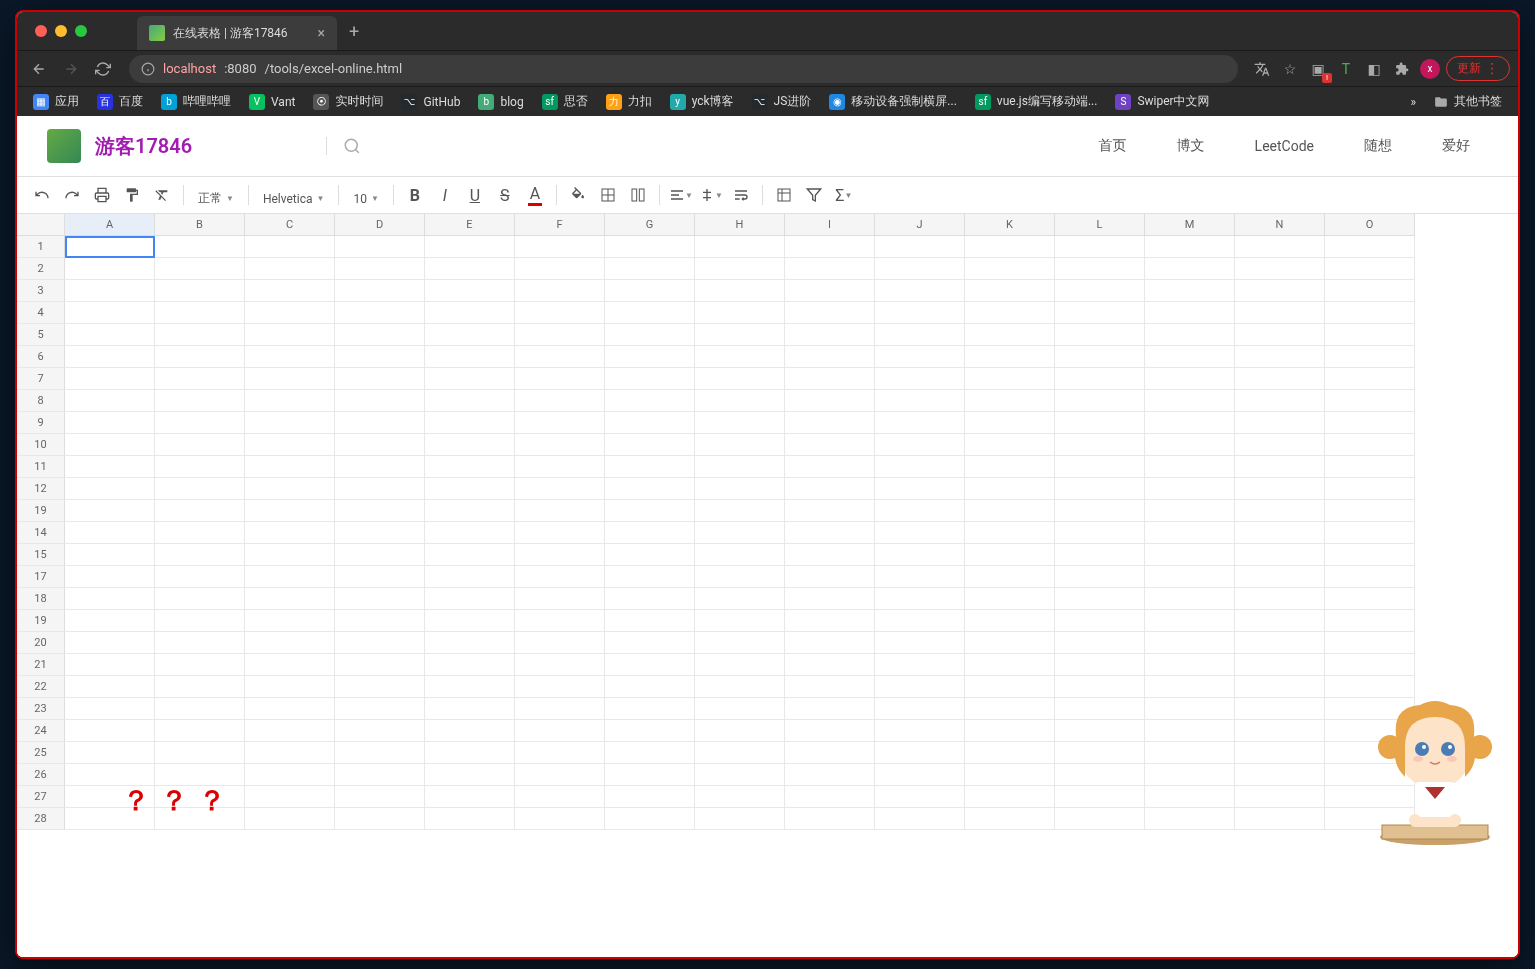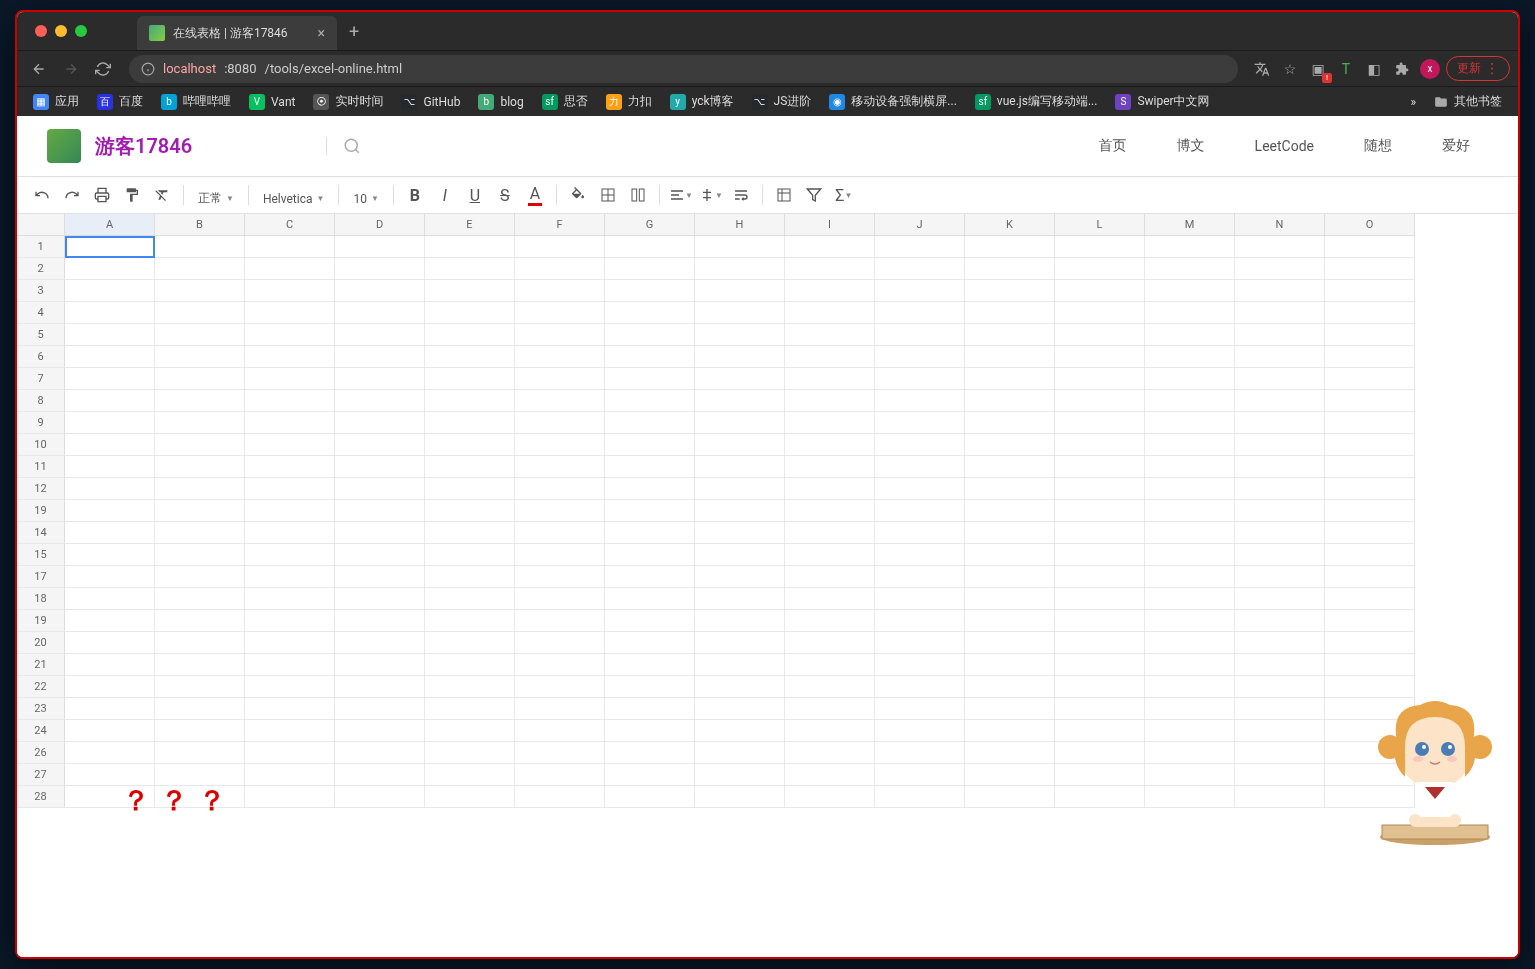--- a/index.html
+++ b/index.html
@@ -757,20 +757,38 @@
             <div class="cell"></div>
             <div class="cell"></div>
             <div class="cell"></div>
             <div class="cell"></div>
             <div class="cell"></div>
             <div class="cell"></div>
             <div class="cell"></div>
             <div class="cell"></div>
           </div>
           <div class="row">
+            <div class="rh">25</div>
+            <div class="cell"></div>
+            <div class="cell"></div>
+            <div class="cell"></div>
+            <div class="cell"></div>
+            <div class="cell"></div>
+            <div class="cell"></div>
+            <div class="cell"></div>
+            <div class="cell"></div>
+            <div class="cell"></div>
+            <div class="cell"></div>
+            <div class="cell"></div>
+            <div class="cell"></div>
+            <div class="cell"></div>
+            <div class="cell"></div>
+            <div class="cell"></div>
+          </div>
+          <div class="row">
             <div class="rh">26</div>
             <div class="cell"></div>
             <div class="cell"></div>
             <div class="cell"></div>
             <div class="cell"></div>
             <div class="cell"></div>
             <div class="cell"></div>
             <div class="cell"></div>
             <div class="cell"></div>
             <div class="cell"></div>

